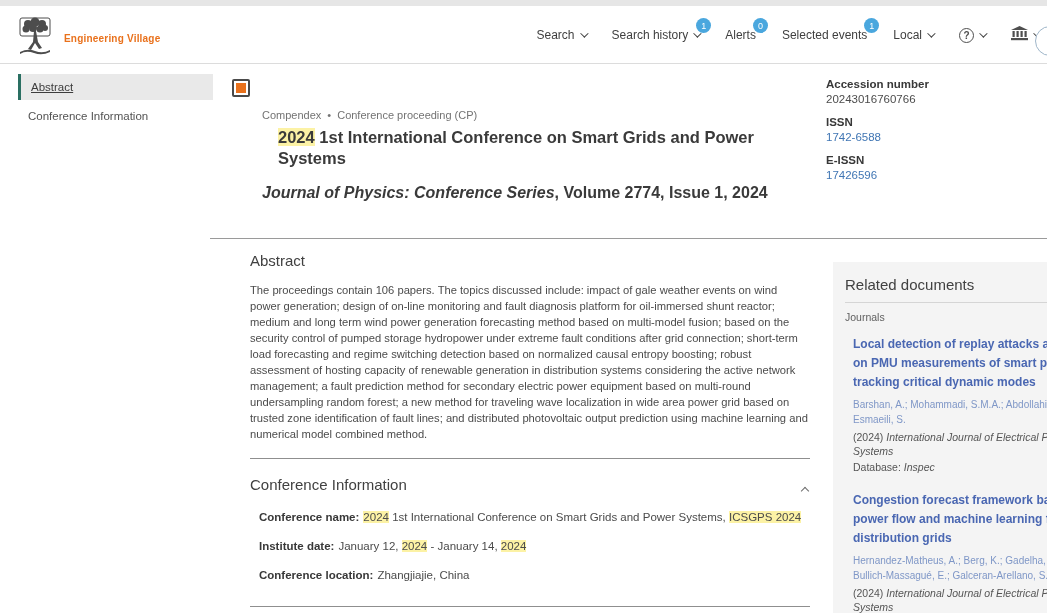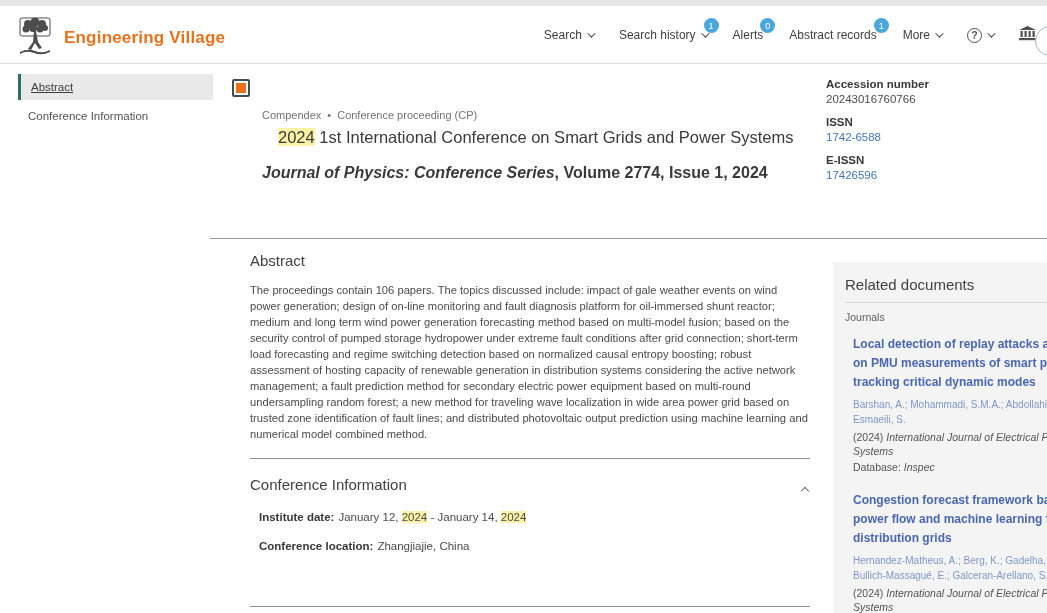--- a/index.html
+++ b/index.html
@@ -4,42 +4,42 @@
 <style>
   * { margin:0; padding:0; box-sizing:border-box; }
   html,body { width:1047px; height:613px; overflow:hidden; background:#fff; }
   body { font-family:"Liberation Sans", sans-serif; color:#3d3d3d; }
   #app { position:relative; width:1047px; height:613px; overflow:hidden; background:#fff; }
 
   
   .top-strip { position:absolute; top:0; left:0; width:1047px; height:6px; background:#e6e6e6; }
   .header { position:absolute; top:6px; left:0; width:1047px; height:58px; background:#fff; border-bottom:1px solid #dcdcdc; }
   .brand { position:absolute; top:10px; left:16px; display:flex; align-items:center; gap:10px; }
-  .brand-name { color:#e9711c; font-size:17px; font-weight:bold; letter-spacing:.2px; }
-  .nav { position:absolute; top:0; right:0; height:58px; display:flex; align-items:center; gap:26px; font-size:12px; color:#3f3f3f; }
+  .brand-name { color:#e9711c; font-size:10px; font-weight:bold; letter-spacing:.2px; }
+  .nav { position:absolute; top:0; right:8px; height:58px; display:flex; align-items:center; gap:26px; font-size:12px; color:#3f3f3f; }
   .nav-item { position:relative; display:flex; align-items:center; gap:5px; cursor:pointer; white-space:nowrap; }
   .chev { width:6px; height:6px; border-right:1.4px solid #3f3f3f; border-bottom:1.4px solid #3f3f3f; transform:rotate(45deg) translateY(-2px); display:inline-block; }
   .chev-up { transform:rotate(-135deg); }
   .badge { position:absolute; top:-10px; right:-12px; min-width:15px; height:15px; border-radius:50%; background:#4aa7de; color:#fff; font-size:9px; display:flex; align-items:center; justify-content:center; padding:0 2px; }
   .help-circle { width:15px; height:15px; border:1.3px solid #4f4f4f; border-radius:50%; font-size:10px; display:flex; align-items:center; justify-content:center; color:#4f4f4f; font-weight:bold; }
   .clipped-btn { position:absolute; top:20px; left:1035px; width:30px; height:30px; border:1px solid #9fb6c9; border-radius:15px; background:#fff; }
 
   
   .sidebar { position:absolute; top:74px; left:18px; width:195px; font-size:11.5px; }
   .side-item { padding:7px 10px; color:#535353; cursor:pointer; margin-bottom:3px; }
   .side-item.active { background:#e9e9e9; border-left:3px solid #2a6f62; color:#3d3d3d; }
   .side-item.active .side-label { text-decoration:underline; }
 
   
   .checkbox { position:absolute; top:79px; left:232px; width:18px; height:18px; border:2px solid #4a4a4a; border-radius:2px; background:#fff; display:flex; align-items:center; justify-content:center; cursor:pointer; }
   .checkbox-fill { width:10px; height:10px; background:#e9711c; }
   .title-block { position:absolute; top:77px; left:262px; width:545px; }
   .breadcrumb { font-size:11px; color:#737373; margin-bottom:6px;margin-top:32px; }
   .breadcrumb .sep { margin:0 6px; }
-  .rec-title { font-size:16.5px; font-weight:400; color:#3a3a3a; line-height:1.25; margin-bottom:16px;padding-left:16px; }
+  .rec-title { font-size:16.5px; font-weight:700; color:#3a3a3a; line-height:1.25; margin-bottom:16px;padding-left:16px; }
   .rec-source { font-size:16px; font-weight:bold; color:#3a3a3a; }
 
   
   .meta { position:absolute; top:78px; left:826px; width:200px; font-size:11.5px; }
   .meta-block { margin-bottom:11px; }
   .meta-label { font-weight:bold; color:#383838; margin-bottom:3px; }
   .meta-value { color:#4c4c4c; }
   a.lnk, span.lnk { color:#4076b4; text-decoration:none; cursor:pointer; }
 
   .divider-full { position:absolute; top:238px; left:210px; width:837px; height:0; border-top:1px solid #9a9a9a; }
@@ -106,25 +106,25 @@
       <div class="nav-item">
         <span>Search history</span>
         <span class="chev"></span>
         <span class="badge">1</span>
       </div>
       <div class="nav-item">
         <span>Alerts</span>
         <span class="badge">0</span>
       </div>
       <div class="nav-item">
-        <span>Abstract records</span>
+        <span>Selected events</span>
         <span class="badge">1</span>
       </div>
       <div class="nav-item">
-        <span>More</span>
+        <span>Local</span>
         <span class="chev"></span>
       </div>
       <div class="nav-item">
         <span class="help-circle">?</span>
         <span class="chev"></span>
       </div>
       <div class="nav-item">
         <span>
           <svg width="17" height="15" viewBox="0 0 17 15" fill="#4f4f4f">
             <path d="M8.5 0 L17 4 L0 4 Z"></path>
@@ -186,20 +186,23 @@
     </section>
 
     <hr class="sec-divider">
 
     <section class="conf-section">
       <h2 class="sec-heading">
         <span>Conference Information</span>
         <span class="collapse-ctl"><span class="chev chev-up"></span></span>
       </h2>
       <div class="conf-field">
+        <span class="conf-label">Conference name:</span><span><span class="hl">2024</span><span> 1st International Conference on Smart Grids and Power Systems, </span><span class="hl">ICSGPS 2024</span></span>
+      </div>
+      <div class="conf-field">
         <span class="conf-label">Institute date:</span><span><span>January 12, </span><span class="hl">2024</span><span> - January 14, </span><span class="hl">2024</span></span>
       </div>
       <div class="conf-field">
         <span class="conf-label">Conference location:</span><span><span>Zhangjiajie, China</span></span>
       </div>
     </section>
   </div>
 
   <div class="divider-bottom"></div>
 

